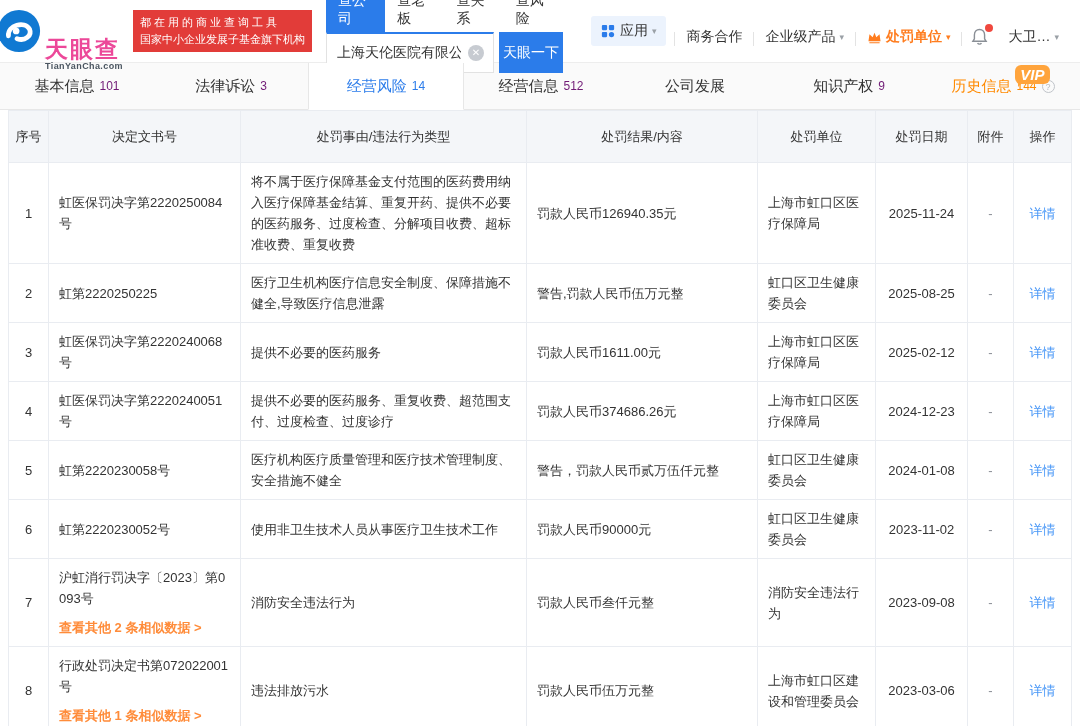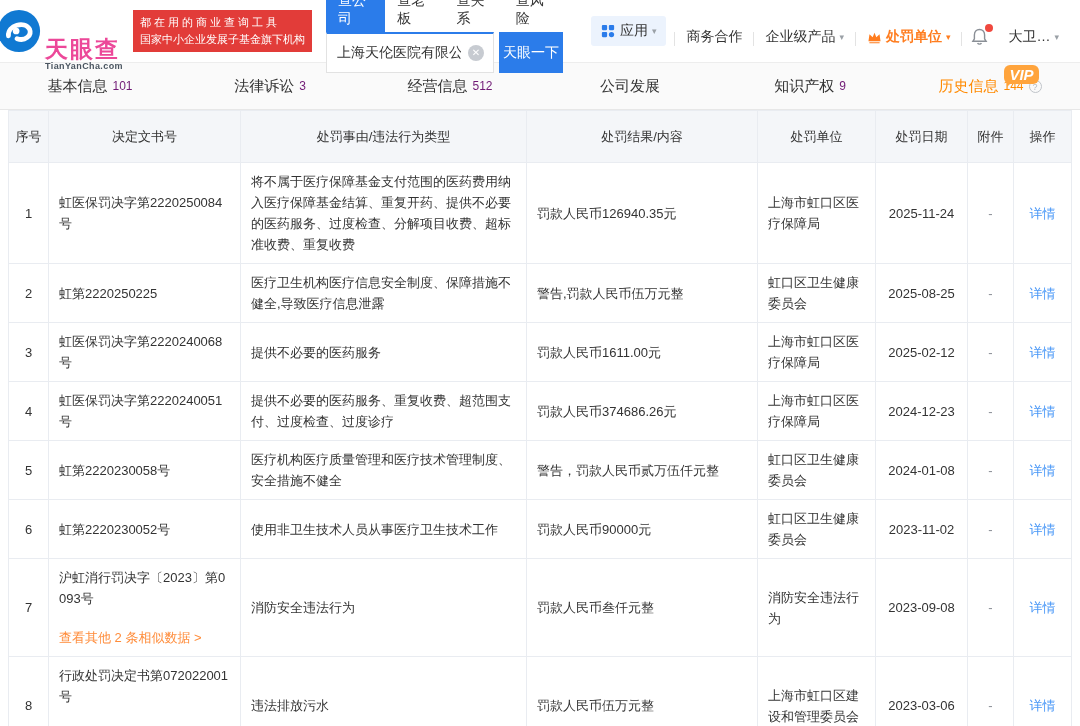--- a/index.html
+++ b/index.html
@@ -71,21 +71,21 @@
   .table-wrap { margin:0 8px; }
   table { width:100%; border-collapse:collapse; table-layout:fixed; font-size:13px; }
   th { background:#f4f6f9; height:33px; font-weight:400; color:#333;
     border:1px solid #e9ecf1; text-align:center; padding:0 6px; }
   td { border:1px solid #e9ecf1; padding:8px 10px; line-height:21px;
     vertical-align:middle; word-break:break-all; }
   tr { height:52px; }
   td.c { text-align:center; padding:8px 4px; }
   td.dash { color:#8a8f96; text-align:center; }
   .detail-link { color:#4796f7; cursor:pointer; text-decoration:none; }
-  .similar-link { color:#ff8c3a; cursor:pointer; margin-top:18px; }
+  .similar-link { color:#ff8c3a; cursor:pointer; margin-top:8px;font-weight:bold; }
 </style>
 </head>
 <body>
 
 <div class="header">
   <div class="logo">
     <svg viewBox="0 0 48 48">
       <circle cx="24" cy="24" r="22" fill="#1079d2"></circle>
       <path d="M13 29 C12 18 30 13 35 22 C38 29 30 35 22 32" fill="none" stroke="#fff" stroke-width="5" stroke-linecap="round"></path>
       <circle cx="21" cy="24" r="3.5" fill="#fff"></circle>
@@ -160,20 +160,24 @@
 </div>
 
 <div class="nav">
   <div class="nav-tab">
     <span>基本信息</span>
     <span class="cnt">101</span>
   </div>
   <div class="nav-tab">
     <span>法律诉讼</span>
     <span class="cnt">3</span>
+  </div>
+  <div class="nav-tab active">
+    <span>经营风险</span>
+    <span class="cnt">14</span>
   </div>
   <div class="nav-tab">
     <span>经营信息</span>
     <span class="cnt">512</span>
   </div>
   <div class="nav-tab">
     <span>公司发展</span>
 
   </div>
   <div class="nav-tab">

